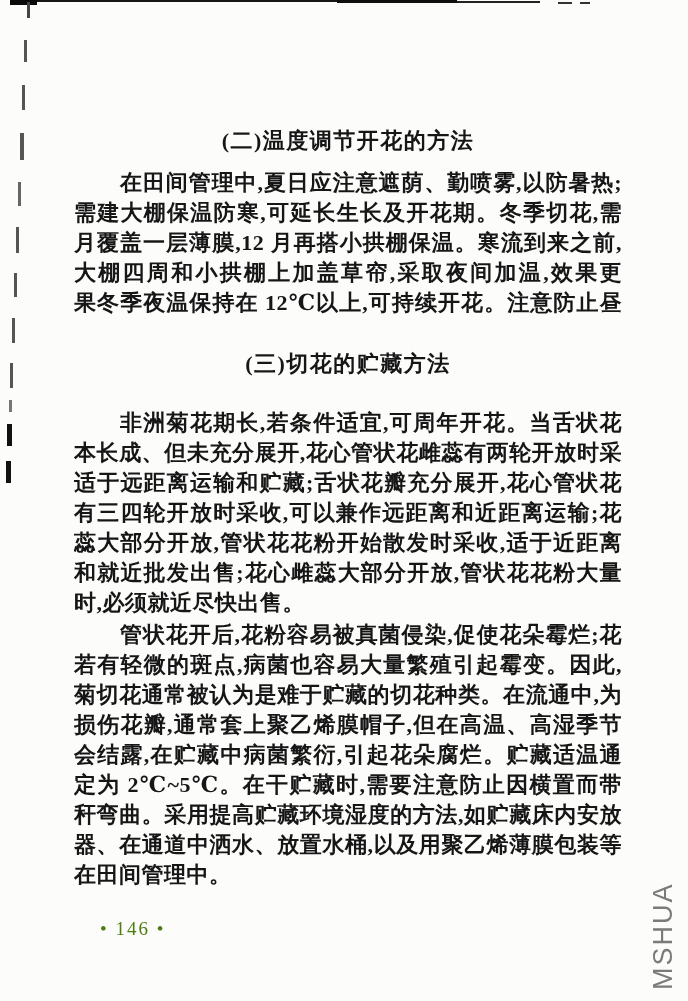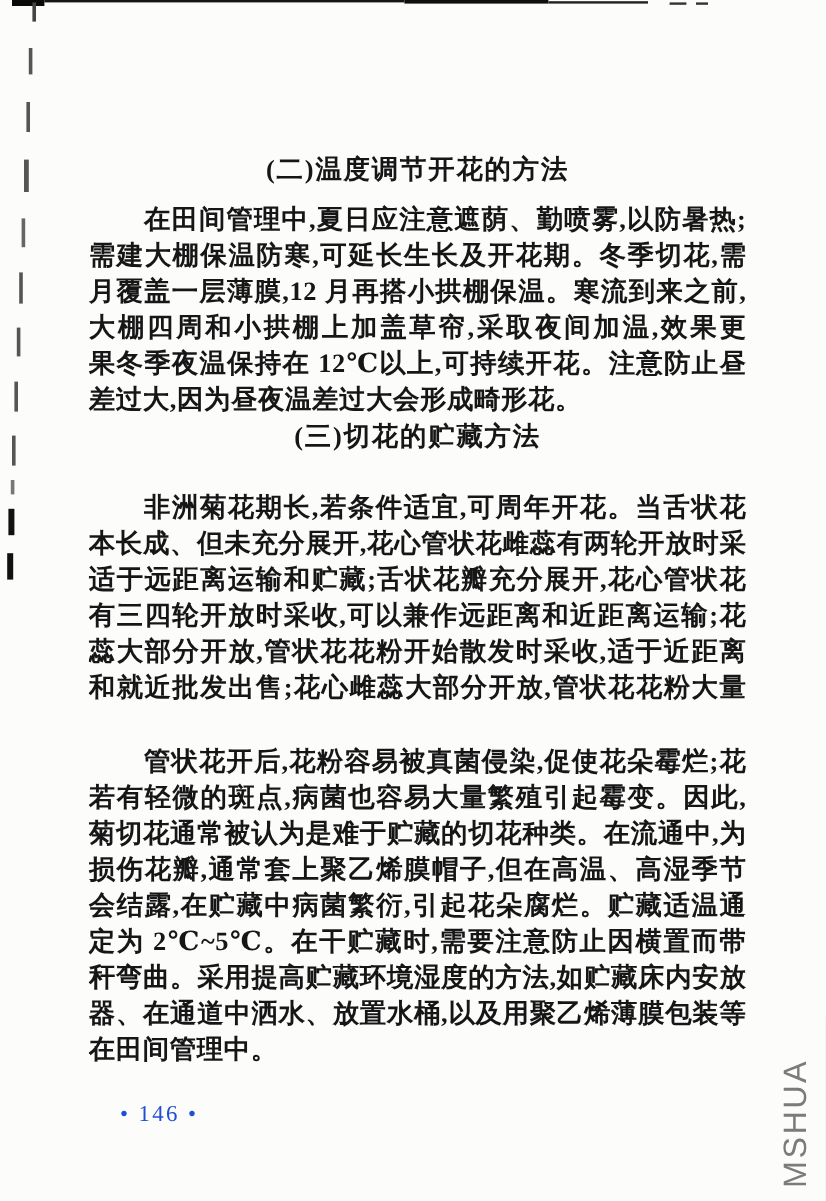--- a/index.html
+++ b/index.html
@@ -16,21 +16,21 @@
   .para{position:absolute;left:74px;width:548px;}
   .line{
     font-size:22px;line-height:30px;height:30px;overflow:hidden;
     font-weight:bold;letter-spacing:0.5px;
     text-align:justify;text-align-last:justify;
   }
   .line.indent{text-indent:46px;}
   .line.short{text-align-last:left;}
   .page-number{
     position:absolute;left:100px;top:918px;
-    font-size:19px;letter-spacing:2px;color:#1d4ed8;
+    font-size:19px;letter-spacing:2px;color:#4d7c0f;
   }
   .watermark{
     position:absolute;left:648px;top:990px;
     transform:rotate(-90deg);transform-origin:0 0;
     font-family:"Liberation Sans","DejaVu Sans",sans-serif;
     font-size:27px;letter-spacing:2px;color:#7b7b7b;white-space:nowrap;
   }
   .art{position:absolute;}
 </style>
 </head>
@@ -59,32 +59,32 @@
   <div class="art" style="left:6px;top:461px;width:5px;height:22px;background:#111;"></div>
 
   <div class="heading" style="top:126px;">(二)温度调节开花的方法</div>
 
   <div class="para" style="top:168px;">
     <div class="line indent">在田间管理中,夏日应注意遮荫、勤喷雾,以防暑热;冬季</div>
     <div class="line">需建大棚保温防寒,可延长生长及开花期。冬季切花,需在 11</div>
     <div class="line">月覆盖一层薄膜,12 月再搭小拱棚保温。寒流到来之前,应在</div>
     <div class="line">大棚四周和小拱棚上加盖草帘,采取夜间加温,效果更好。如</div>
     <div class="line">果冬季夜温保持在 12℃以上,可持续开花。注意防止昼夜温</div>
-    <div class="line short">差过大,因为昼夜温差过大会形成畸形花。</div>
   </div>
 
   <div class="heading" style="top:349px;">(三)切花的贮藏方法</div>
 
   <div class="para" style="top:408px;">
     <div class="line indent">非洲菊花期长,若条件适宜,可周年开花。当舌状花瓣基</div>
     <div class="line">本长成、但未充分展开,花心管状花雌蕊有两轮开放时采收,</div>
     <div class="line">适于远距离运输和贮藏;舌状花瓣充分展开,花心管状花雌蕊</div>
     <div class="line">有三四轮开放时采收,可以兼作远距离和近距离运输;花心雌</div>
     <div class="line">蕊大部分开放,管状花花粉开始散发时采收,适于近距离运输</div>
     <div class="line">和就近批发出售;花心雌蕊大部分开放,管状花花粉大量散发</div>
+    <div class="line short">时,必须就近尽快出售。</div>
   </div>
 
   <div class="para" style="top:620px;">
     <div class="line indent">管状花开后,花粉容易被真菌侵染,促使花朵霉烂;花瓣</div>
     <div class="line">若有轻微的斑点,病菌也容易大量繁殖引起霉变。因此,非洲</div>
     <div class="line">菊切花通常被认为是难于贮藏的切花种类。在流通中,为了不</div>
     <div class="line">损伤花瓣,通常套上聚乙烯膜帽子,但在高温、高湿季节往往</div>
     <div class="line">会结露,在贮藏中病菌繁衍,引起花朵腐烂。贮藏适温通常设</div>
     <div class="line">定为 2℃~5℃。在干贮藏时,需要注意防止因横置而带来茎</div>
     <div class="line">秆弯曲。采用提高贮藏环境湿度的方法,如贮藏床内安放加湿</div>

